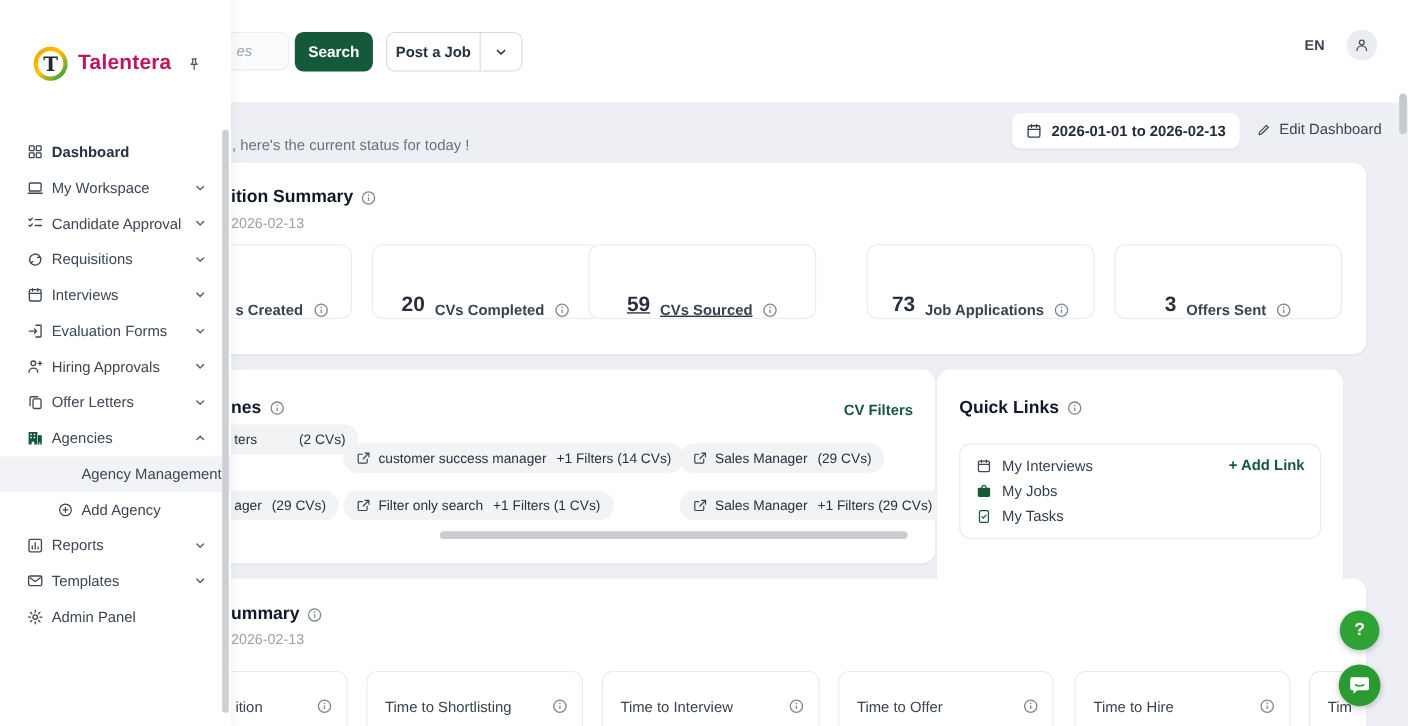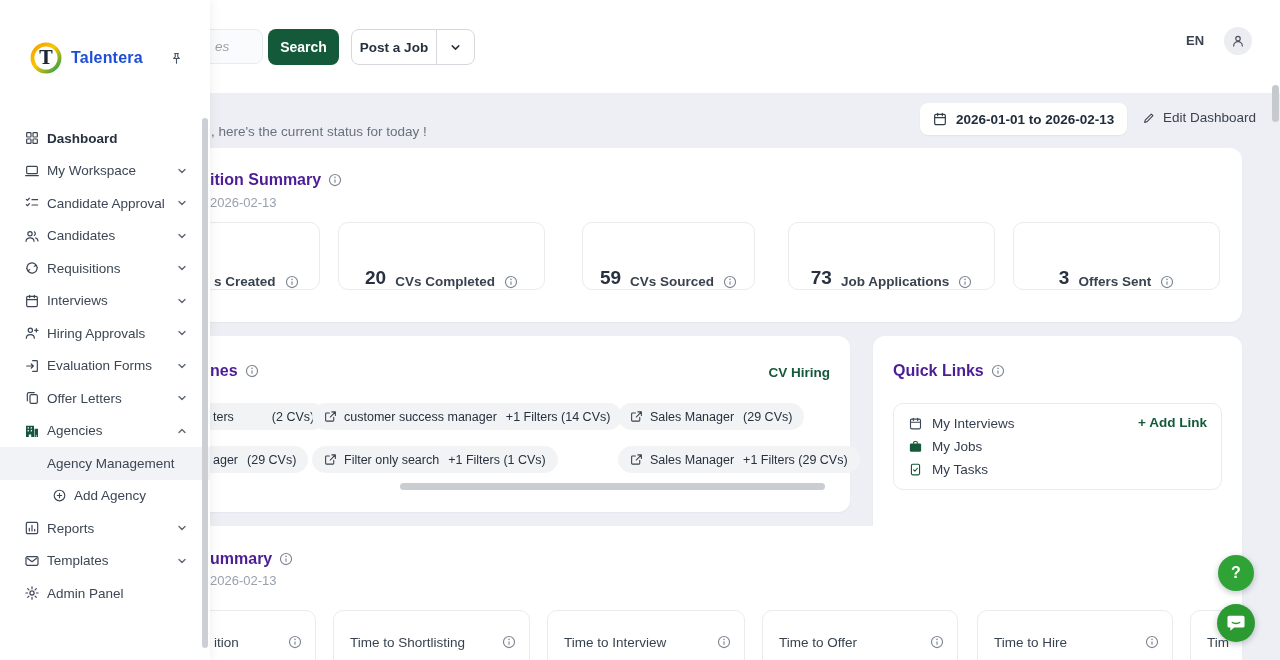--- a/index.html
+++ b/index.html
@@ -32,24 +32,24 @@
               border-radius:8px; display:flex; align-items:center; gap:8px; padding:0 12px;
               font-size:13.5px; font-weight:700; color:#222d3b; z-index:2; cursor:pointer;
               box-shadow:0 1px 2px rgba(16,24,40,.05); }
   .edit-dash { position:absolute; left:1142px; top:110px; display:flex; align-items:flex-end; gap:7px;
                font-size:13.5px; color:#39434f; z-index:2; cursor:pointer; }
 
   
   .card { position:absolute; background:#fff; border-radius:12px; box-shadow:0 1px 2px rgba(16,24,40,.04); z-index:2; }
   #card-req { left:90px; top:148px; width:1152px; height:174px; }
   #card-search { left:90px; top:336px; width:760px; height:176px; }
-  #card-quick { left:873px; top:336px; width:369px; height:214px; }
+  #card-quick { left:852px; top:336px; width:369px; height:214px; }
   #card-time { left:90px; top:526px; width:1152px; height:186px; overflow:hidden; }
 
-  .card-title { position:absolute; font-size:16px; font-weight:700; color:#4c1d95; display:flex; align-items:center; gap:7px; }
+  .card-title { position:absolute; font-size:16px; font-weight:700; color:#0f172a; display:flex; align-items:center; gap:7px; }
   .card-sub { position:absolute; font-size:13px; color:#99a1ac; }
 
   .info { width:14px; height:14px; color:#7d8692; flex:0 0 auto; cursor:pointer; }
 
   .stat-card { position:absolute; height:68px; border:1px solid #e9ebef; border-radius:10px; background:#fff;
                display:flex; align-items:flex-end; justify-content:center; gap:9px; }
   .stat-val { font-size:19px; font-weight:700; color:#27313f; }
   .stat-lab { font-size:13.5px; font-weight:600; color:#39434f; }
 
   .chip { position:absolute; height:27px; display:inline-flex; align-items:center; gap:7px;
@@ -68,30 +68,30 @@
   .ql-add { position:absolute; top:11px; right:14px; font-size:13.5px; font-weight:600; color:#15593b; cursor:pointer; }
 
   .time-card { position:absolute; top:84px; height:80px; border:1px solid #e9ebef; border-radius:10px; background:#fff; }
   .time-lab { position:absolute; left:16px; top:24px; font-size:13.5px; color:#39434f; white-space:nowrap; }
   .time-info { position:absolute; right:13px; top:24px; }
 
   
   .sidebar { position:absolute; left:0; top:0; width:210px; height:660px; background:#ffffff; z-index:40;
              box-shadow:2px 0 10px rgba(16,24,40,.06); }
   .logo-row { position:absolute; left:28px; top:40px; display:flex; align-items:center; gap:7px; }
-  .logo-name { font-size:16px; font-weight:800; color:#1d4ed8; letter-spacing:.2px; }
+  .logo-name { font-size:19px; font-weight:800; color:#be185d; letter-spacing:.2px; }
   .pin-btn { position:absolute; left:169px; top:51px; color:#4a5563; cursor:pointer; }
   .nav { position:absolute; left:0; top:122px; width:210px; }
   .nav-item { height:32.5px; display:flex; align-items:center; padding-left:24px; cursor:pointer; color:#3c4654; }
   .nav-item .nico { width:16px; height:16px; margin-right:7px; flex:0 0 auto; }
   .nav-item .nlabel { font-size:13.5px; }
   .nav-item.bold .nlabel { font-weight:700; color:#28313f; }
   .nav-item .chev { margin-left:auto; margin-right:22px; color:#5c6674; }
   .nav-item.active { background:#f1f3f7; }
-  .nav-item.sub { padding-left:47px;text-align:center; }
+  .nav-item.sub { padding-left:74px;text-align:center; }
   .nav-item.sub2 { padding-left:52px; }
   .nav-item.sub2 .nico { width:15px; height:15px; }
   .chev.up { transform:rotate(180deg); }
   .sb-scroll { position:absolute; left:202px; top:118px; width:6px; height:530px; background:#ccd0d4; border-radius:3px; z-index:45; cursor:pointer; }
   .page-scroll { position:absolute; left:1272px; top:85px; width:7px; height:37px; background:#c6cacf; border-radius:3.5px; z-index:45; cursor:pointer; }
 
   
   .fab { position:absolute; border-radius:50%; z-index:60; display:flex; align-items:center; justify-content:center;
          cursor:pointer; box-shadow:0 2px 6px rgba(16,24,40,.25); }
   #fab-help { left:1218px; top:555px; width:36px; height:36px; background:#2fa336; color:#fff; font-size:16px; font-weight:700; }
@@ -313,21 +313,21 @@
           <use href="#i-info"></use>
         </svg>
     </div>
     <div class="stat-card" style="left:248px; top:74px; width:207px;">
       <span class="stat-val">20</span>
       <span class="stat-lab">CVs Completed</span>
       <svg class="info">
           <use href="#i-info"></use>
         </svg>
     </div>
-    <div class="stat-card" style="left:492px; top:74px; width:173px;">
+    <div class="stat-card" style="left:445px; top:74px; width:207px;text-decoration:underline;">
       <span class="stat-val">59</span>
       <span class="stat-lab">CVs Sourced</span>
       <svg class="info">
           <use href="#i-info"></use>
         </svg>
     </div>
     <div class="stat-card" style="left:698px; top:74px; width:207px;">
       <span class="stat-val">73</span>
       <span class="stat-lab">Job Applications</span>
       <svg class="info">
@@ -343,23 +343,23 @@
     </div>
   </div>
 
   <div class="card" id="card-search">
     <div class="card-title" style="left:120px; top:26px;">
       <span>nes</span>
       <svg class="info">
           <use href="#i-info"></use>
         </svg>
     </div>
-    <span class="link-green" style="position:absolute; right:20px; top:29px;">CV Hiring</span>
-
-    <div class="chip cut" style="left:106px; top:67px;gap:36px;">
+    <span class="link-green" style="position:absolute; right:20px; top:29px;">CV Filters</span>
+
+    <div class="chip cut" style="left:106px; top:50px;gap:36px;">
       <span>ters</span>
       <span class="meta">(2 CVs)</span>
     </div>
     <div class="chip" style="left:222px; top:67px;">
       <svg class="ic" width="13" height="13" style="color:#39434f">
           <use href="#i-ext"></use>
         </svg>
       <span>customer success manager</span>
       <span class="meta">+1 Filters (14 CVs)</span>
     </div>
@@ -498,59 +498,50 @@
         <svg class="nico" width="16" height="16">
             <use href="#i-checklist"></use>
           </svg>
         <span class="nlabel">Candidate Approval</span>
         <svg class="ic chev" width="12" height="12">
             <use href="#i-chev"></use>
           </svg>
       </div>
       <div class="nav-item">
         <svg class="nico" width="16" height="16">
-            <use href="#i-users"></use>
-          </svg>
-        <span class="nlabel">Candidates</span>
-        <svg class="ic chev" width="12" height="12">
-            <use href="#i-chev"></use>
-          </svg>
-      </div>
-      <div class="nav-item">
-        <svg class="nico" width="16" height="16">
             <use href="#i-sync"></use>
           </svg>
         <span class="nlabel">Requisitions</span>
         <svg class="ic chev" width="12" height="12">
             <use href="#i-chev"></use>
           </svg>
       </div>
       <div class="nav-item">
         <svg class="nico" width="16" height="16">
             <use href="#i-cal"></use>
           </svg>
         <span class="nlabel">Interviews</span>
         <svg class="ic chev" width="12" height="12">
             <use href="#i-chev"></use>
           </svg>
       </div>
       <div class="nav-item">
         <svg class="nico" width="16" height="16">
+            <use href="#i-eval"></use>
+          </svg>
+        <span class="nlabel">Evaluation Forms</span>
+        <svg class="ic chev" width="12" height="12">
+            <use href="#i-chev"></use>
+          </svg>
+      </div>
+      <div class="nav-item">
+        <svg class="nico" width="16" height="16">
             <use href="#i-userplus"></use>
           </svg>
         <span class="nlabel">Hiring Approvals</span>
-        <svg class="ic chev" width="12" height="12">
-            <use href="#i-chev"></use>
-          </svg>
-      </div>
-      <div class="nav-item">
-        <svg class="nico" width="16" height="16">
-            <use href="#i-eval"></use>
-          </svg>
-        <span class="nlabel">Evaluation Forms</span>
         <svg class="ic chev" width="12" height="12">
             <use href="#i-chev"></use>
           </svg>
       </div>
       <div class="nav-item">
         <svg class="nico" width="16" height="16">
             <use href="#i-copy"></use>
           </svg>
         <span class="nlabel">Offer Letters</span>
         <svg class="ic chev" width="12" height="12">

